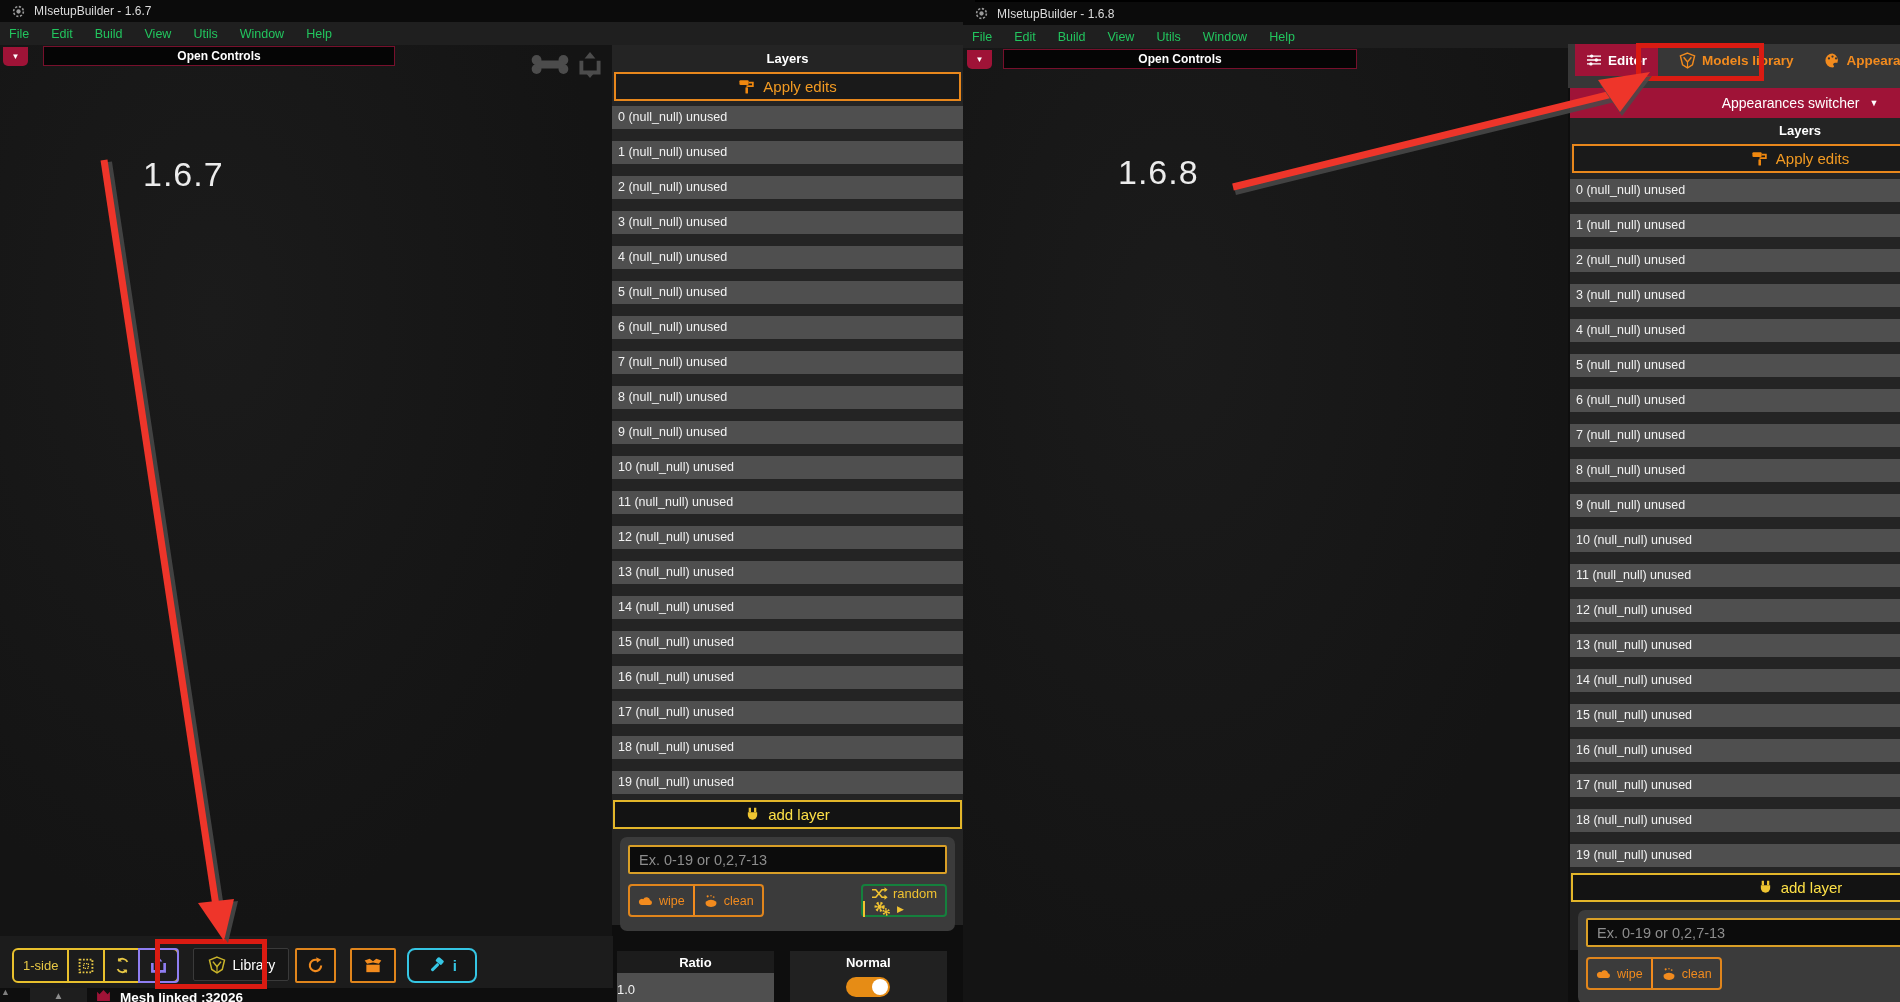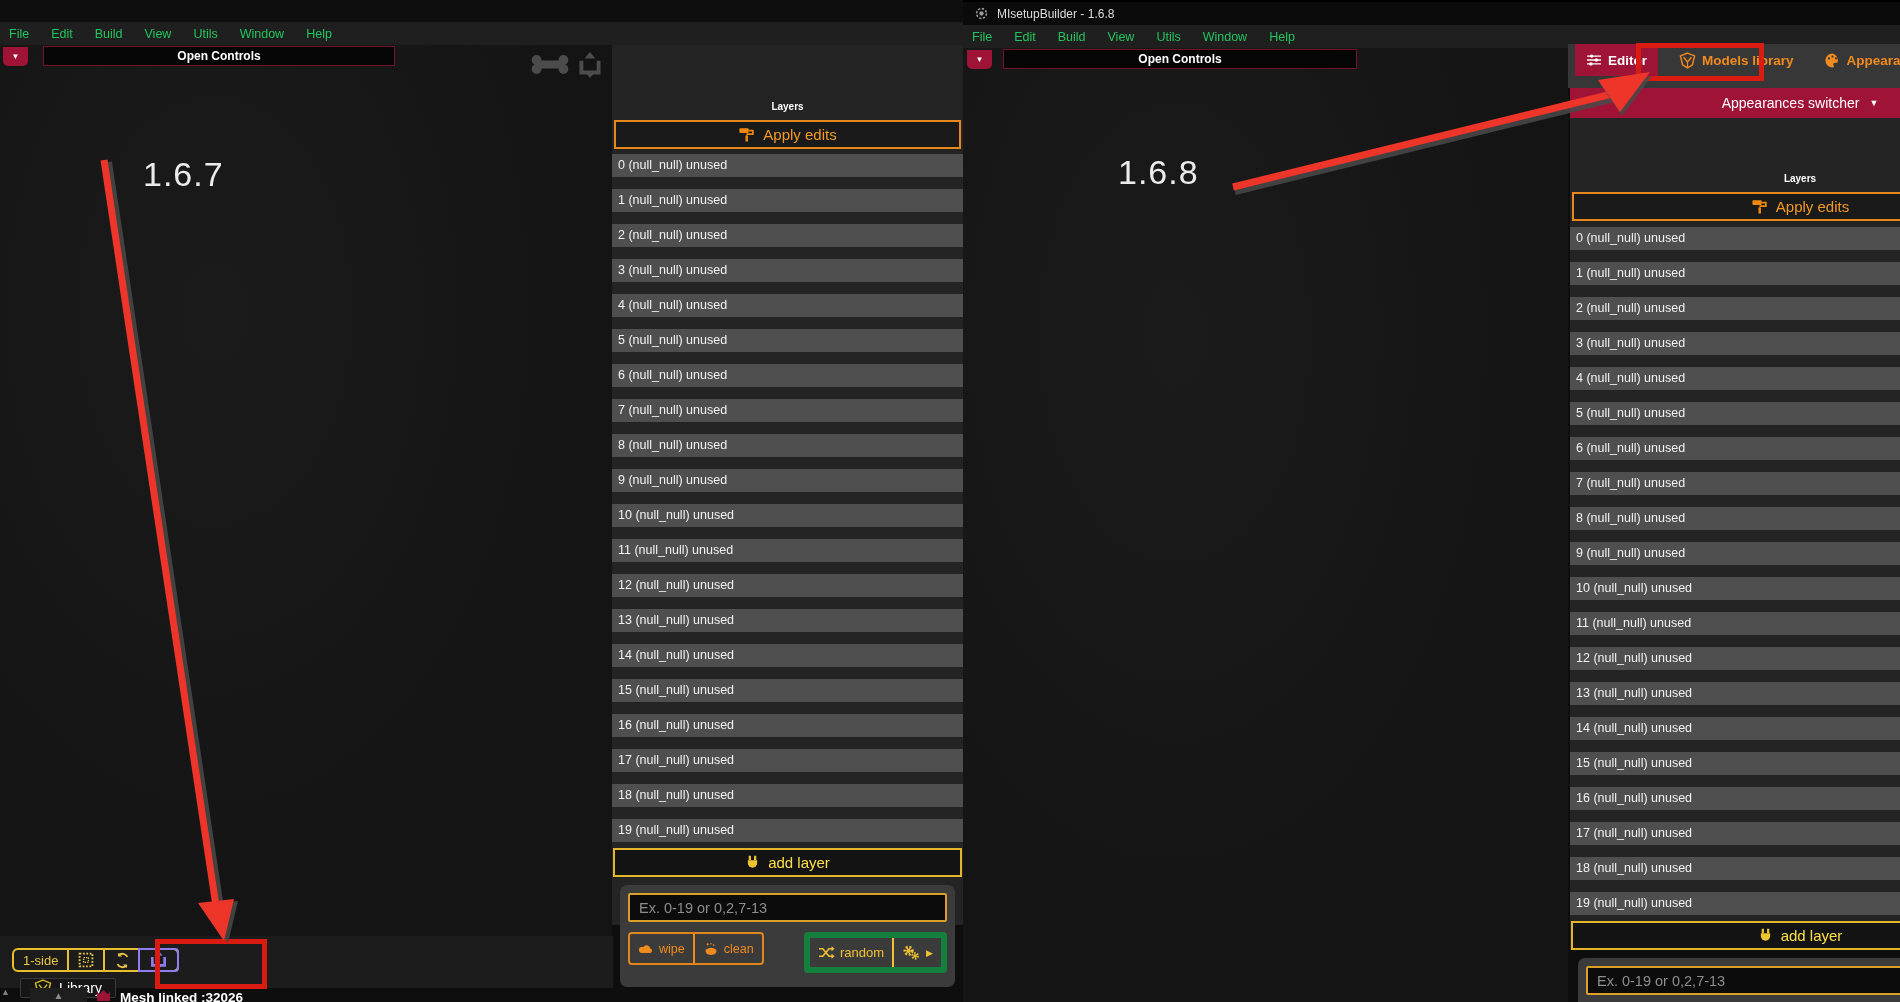--- a/index.html
+++ b/index.html
@@ -15,36 +15,36 @@
   .appicon{width:13px;height:13px;color:#9a9a9a;}
 
   .collapse-btn{width:25px;height:19px;background:#9f1337;border-radius:0 0 5px 5px;
       display:flex;align-items:center;justify-content:center;color:#fff;font-size:8px;cursor:pointer;}
   .open-controls{background:#050505;border:1px solid #77102c;color:#fff;font-weight:bold;font-size:12px;
       display:flex;align-items:center;justify-content:center;}
 
   
   .panel{background:#242424;}
   .panel-title{height:26px;display:flex;align-items:center;justify-content:center;
-      color:#fff;font-weight:bold;font-size:10px;margin-top:48px;}
+      color:#fff;font-weight:bold;font-size:13px;}
   .apply-btn{margin:1px 2px 0 2px;height:25px;border:2px solid #e8871c;background:#1a1a1a;
       display:flex;align-items:center;justify-content:center;gap:8px;color:#f29a22;font-size:15px;cursor:pointer;}
   .rows{display:flex;flex-direction:column;gap:12px;margin-top:5px;}
   .layer-row{height:23px;line-height:23px;background:#4f4f4f;color:#f2f2f2;font-size:12.5px;padding-left:6px;cursor:pointer;}
   .addlayer-btn{margin:6px 1px 0 1px;height:25px;border:2px solid #e3b62a;background:#131313;
       display:flex;align-items:center;justify-content:center;gap:8px;color:#fde047;font-size:15px;cursor:pointer;}
   .tools-card{margin:8px 8px 0 8px;background:#3b3b3b;border-radius:7px;padding:8px 8px 14px 8px;}
   .range-input{display:block;box-sizing:border-box;width:100%;height:29px;background:#0c0c0c;
       border:2px solid #d99f27;border-radius:2px;color:#d8d8d8;font-size:14.5px;padding:0 9px;outline:none;
       font-family:"Liberation Sans",sans-serif;}
   .range-input::placeholder{color:#8d8d8d;}
   .tool-row{margin-top:10px;display:flex;justify-content:space-between;}
   .btn-group{display:flex;height:29px;border-radius:4px;align-items:stretch;}
   .bg-orange{border:2px solid #e0851c;color:#f28b1e;}
-  .bg-gold{border:6px solid #15803d;color:#f0c231;}
+  .bg-gold{border:2px solid #15803d;color:#f0c231;flex-direction:column;}
   .seg{display:flex;align-items:center;gap:5px;padding:0 8px;font-size:12.5px;cursor:pointer;}
   .seg + .seg{border-left:2px solid currentColor;}
   .ratio-normal{margin:20px 5px 0 5px;display:flex;gap:16px;}
   .rn-head{height:22px;display:flex;align-items:center;justify-content:center;color:#fff;font-weight:bold;font-size:13px;}
   .ratio-block{width:46%;background:#1c1c1c;}
   .ratio-field{height:33px;background:#4f4f4f;color:#f2f2f2;font-size:13px;display:flex;align-items:center;cursor:text;}
   .normal-block{width:46%;background:#212121;padding-bottom:8px;}
   .toggle{width:44px;height:20px;background:#e68c15;border-radius:10px;margin:4px auto 0 auto;position:relative;cursor:pointer;}
   .toggle .knob{position:absolute;right:2px;top:2px;width:16px;height:16px;border-radius:50%;background:#fff;}
 
@@ -74,20 +74,27 @@
   .status-exp{background:#1e1e1e;display:flex;align-items:center;justify-content:center;color:#8c8c8c;font-size:10px;cursor:pointer;}
   .mesh-text{color:#fff;font-weight:bold;font-size:13.5px;white-space:nowrap;}
   svg.ic{display:block;}
 </style>
 </head>
 <body>
 
 <div id="page">
 
   <div class="abs" style="left:0;top:0;width:963px;height:1002px;background:#0e0e0e;">
+    <div class="titlebar abs" style="left:0;top:0;width:963px;height:22px;">
+      <svg class="ic appicon" viewBox="0 0 24 24">
+          <circle cx="12" cy="12" r="9" fill="none" stroke="currentColor" stroke-width="3" stroke-dasharray="4 3"></circle>
+          <circle cx="12" cy="12" r="4" fill="currentColor"></circle>
+        </svg>
+      <span>MIsetupBuilder - 1.6.7</span>
+    </div>
     <div class="menubar abs" style="left:0;top:22px;width:963px;height:23px;">
         <div class="menu-item">File</div>
         <div class="menu-item">Edit</div>
         <div class="menu-item">Build</div>
         <div class="menu-item">View</div>
         <div class="menu-item">Utils</div>
         <div class="menu-item">Window</div>
         <div class="menu-item">Help</div>
       </div>
     <div class="editor abs" style="left:0;top:45px;width:612px;height:891px;"></div>
@@ -198,21 +205,21 @@
         </div>
         <div class="normal-block">
           <div class="rn-head">Normal</div>
           <div class="toggle">
               <div class="knob"></div>
             </div>
         </div>
       </div>
     </div>
 
-    <div class="btoolbar abs" style="left:0;top:936px;width:613px;height:52px;box-sizing:border-box;flex-direction:column;">
+    <div class="btoolbar abs" style="left:0;top:936px;width:613px;height:52px;box-sizing:border-box;">
       <div class="tb-group">
         <div class="tb-seg">1-side</div>
         <div class="tb-seg">
           <svg class="ic" viewBox="0 0 20 20" style="width:16px;height:16px;">
             <rect x="2" y="2" width="16" height="16" fill="none" stroke="currentColor" stroke-width="2.4" stroke-dasharray="2.2 2"></rect>
             <rect x="7" y="7" width="6" height="6" fill="none" stroke="currentColor" stroke-width="1.6" stroke-dasharray="1.6 1.4"></rect>
           </svg>
         </div>
         <div class="tb-seg">
           <svg class="ic" viewBox="0 0 24 24" style="width:17px;height:17px;">

